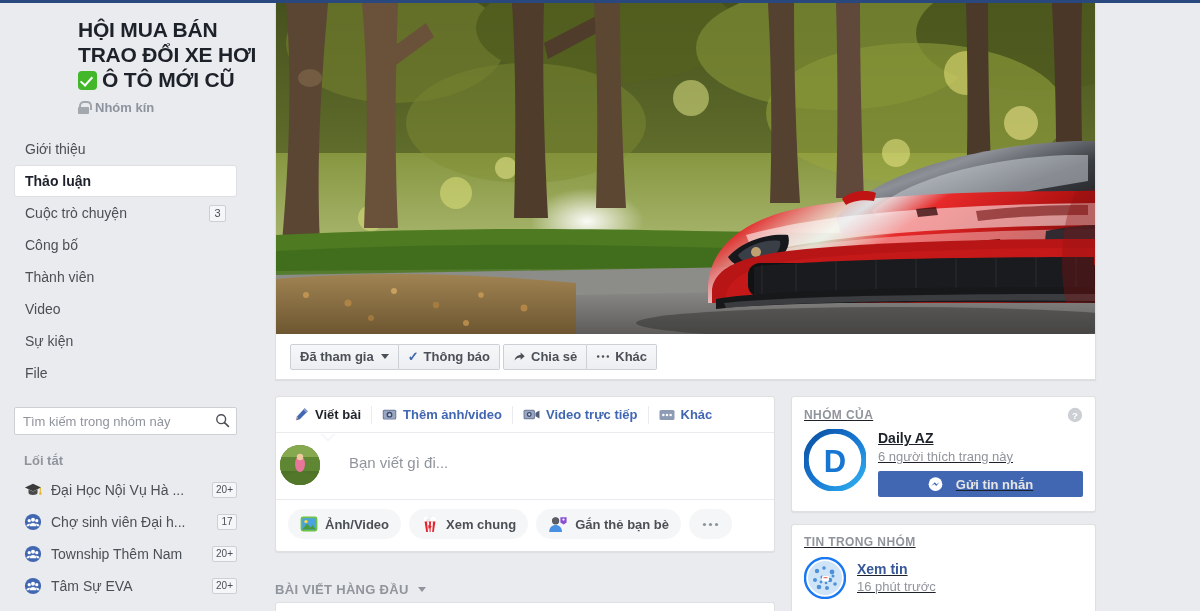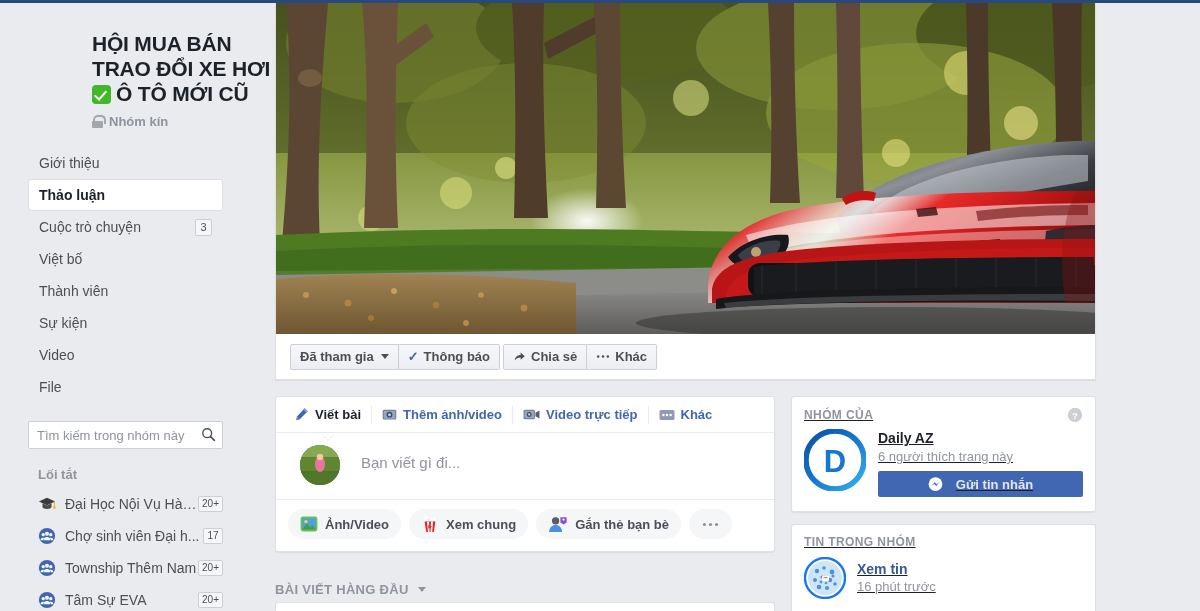--- a/index.html
+++ b/index.html
@@ -16,21 +16,21 @@
 
   .topbar {
     position: absolute; left: 0; top: 0; width: 1200px; height: 3px;
     background: #29487d;
   }
 
   
   .sidebar {
     position: absolute; left: 0; top: 3px; width: 251px; height: 608px;
     background: #e9ebee;
-    padding: 14px;
+    padding: 0;
   }
   .group-title {
     padding: 14px 16px 0 78px;
     font-size: 21px; line-height: 25px;
     font-weight: bold; color: #1d2129;
     letter-spacing: -0.2px;
   }
   .group-title .tline { display: block; white-space: nowrap; }
   .verify-badge {
     display: inline-block; width: 19px; height: 19px;
@@ -158,21 +158,21 @@
   .ctab.active { color: #1d2129; position: relative; }
   .ctab.active::after {
     content: ""; position: absolute; left: 50%; bottom: -7px;
     margin-left: -7px; width: 0; height: 0;
     border-left: 7px solid transparent; border-right: 7px solid transparent;
     border-top: 7px solid #fff;
     filter: drop-shadow(0 1px 0 #e9ebee);
   }
   .ctab-sep { width: 1px; height: 18px; background: #e9ebee; }
 
-  .comp-body { display: flex; align-items: flex-start; padding: 12px 12px 14px 24px; gap: 21px; }
+  .comp-body { display: flex; align-items: flex-start; padding: 12px 12px 14px 4px; gap: 29px; }
   .avatar-sm {
     width: 40px; height: 40px; border-radius: 50%; overflow: hidden;
     flex: 0 0 40px; background: #6b8f3a;
   }
   .avatar-sm svg { display: block; width: 100%; height: 100%; }
   .comp-placeholder { font-size: 15px; color: #90949c; padding-top: 9px; }
 
   .comp-actions {
     display: flex; align-items: center; gap: 8px;
     padding: 9px 12px 12px 12px; border-top: 1px solid #e9ebee;
@@ -252,30 +252,30 @@
         <span>Giới thiệu</span>
       </div>
       <div class="nav-item active">
         <span>Thảo luận</span>
       </div>
       <div class="nav-item">
         <span>Cuộc trò chuyện</span>
         <span class="badge-sq">3</span>
       </div>
       <div class="nav-item">
-        <span>Việt bố</span>
+        <span>Công bố</span>
       </div>
       <div class="nav-item">
         <span>Thành viên</span>
       </div>
       <div class="nav-item">
+        <span>Video</span>
+      </div>
+      <div class="nav-item">
         <span>Sự kiện</span>
-      </div>
-      <div class="nav-item">
-        <span>Video</span>
       </div>
       <div class="nav-item">
         <span>File</span>
       </div>
     </div>
 
     <div class="search-wrap">
       <input class="search-input" type="text" placeholder="Tìm kiếm trong nhóm này" style="">
       <svg class="search-ico" viewBox="0 0 16 16">
         <circle cx="6.6" cy="6.6" r="4.7" fill="none" stroke="#4b4f56" stroke-width="1.5"></circle>

